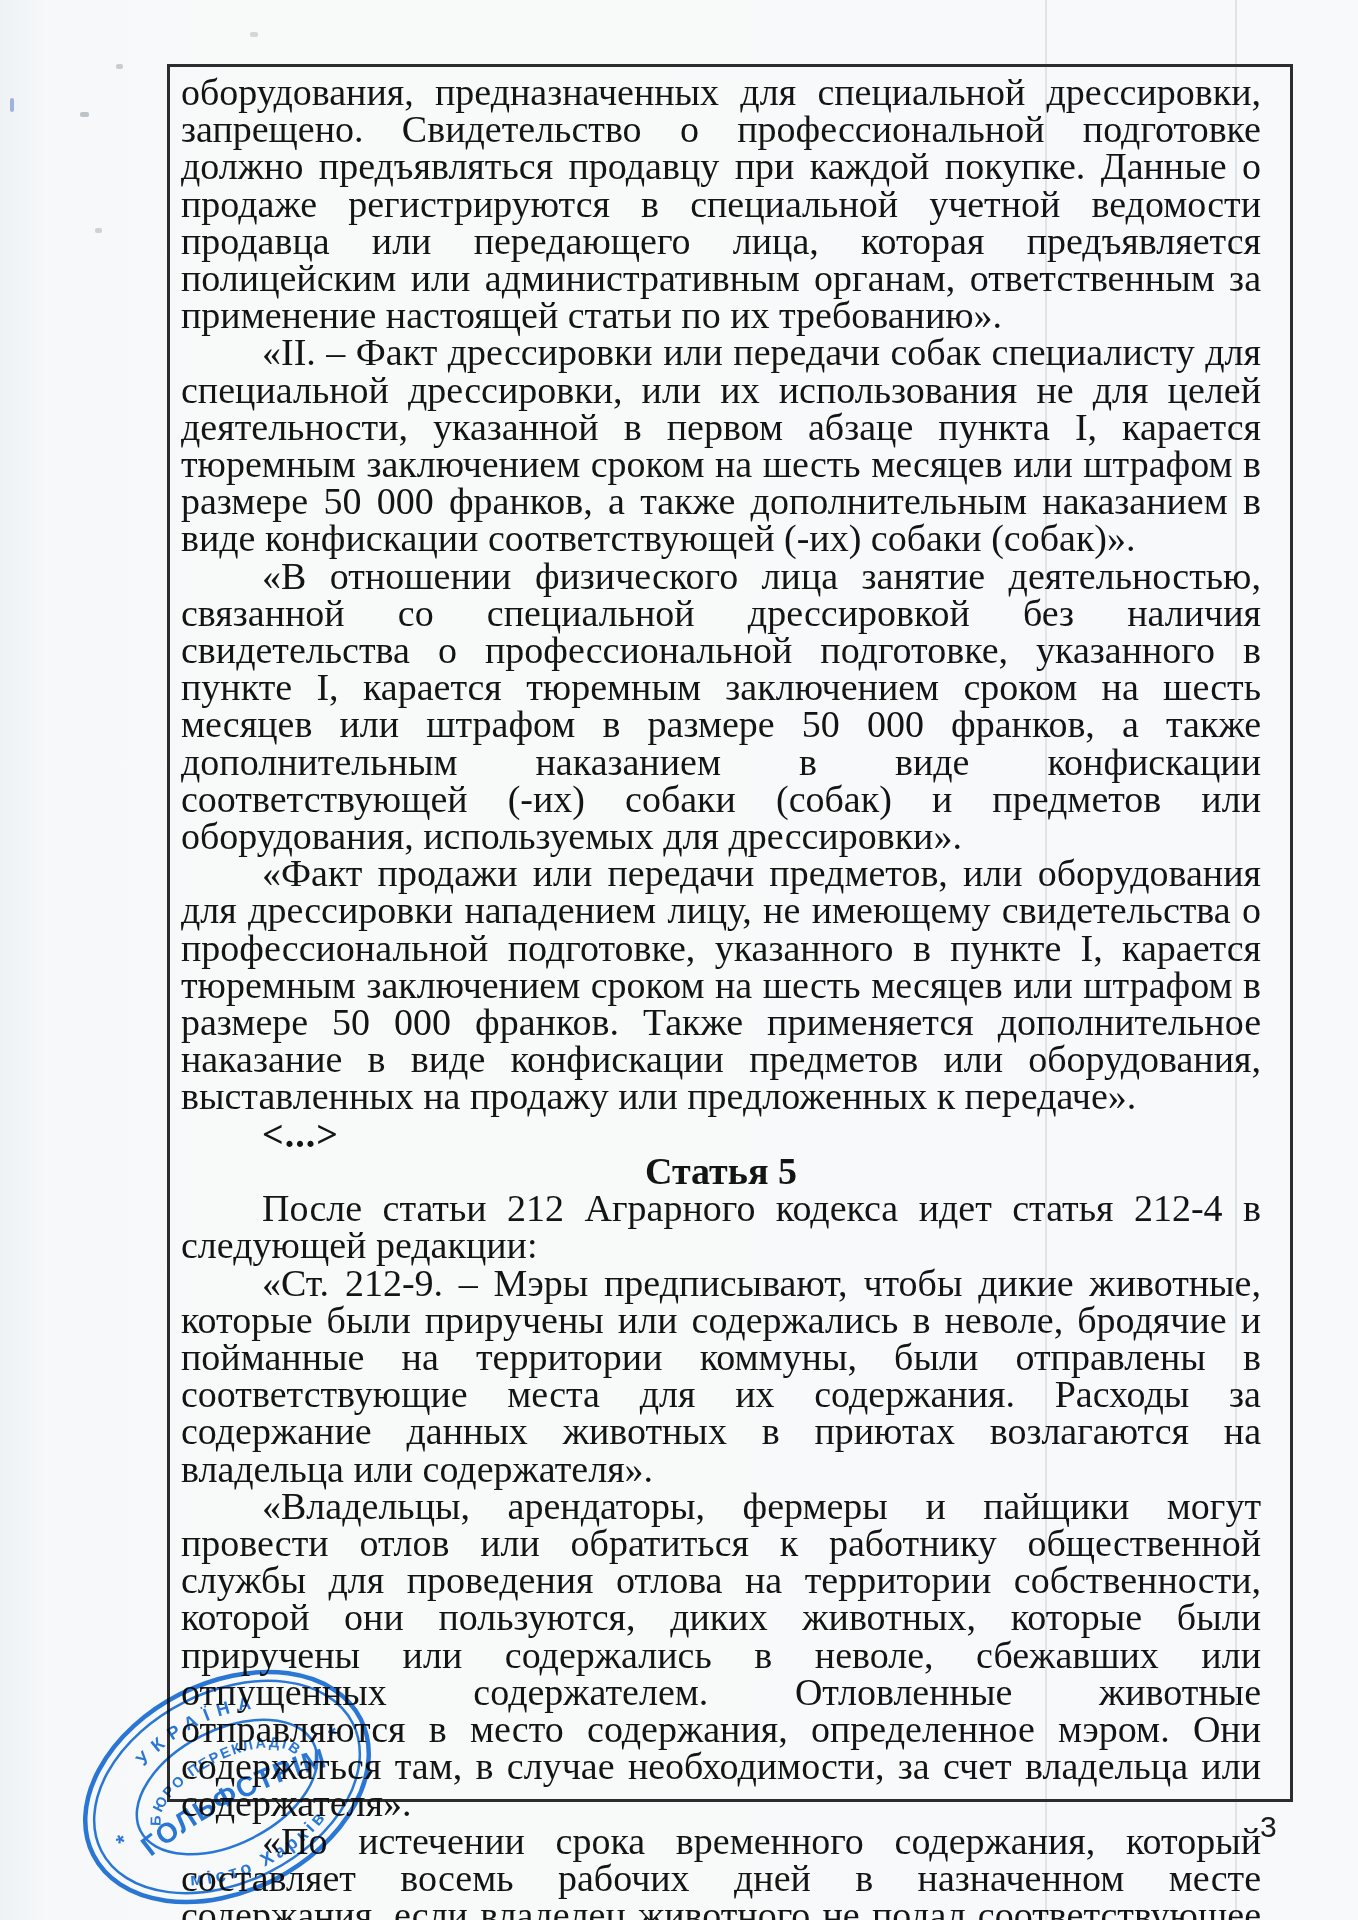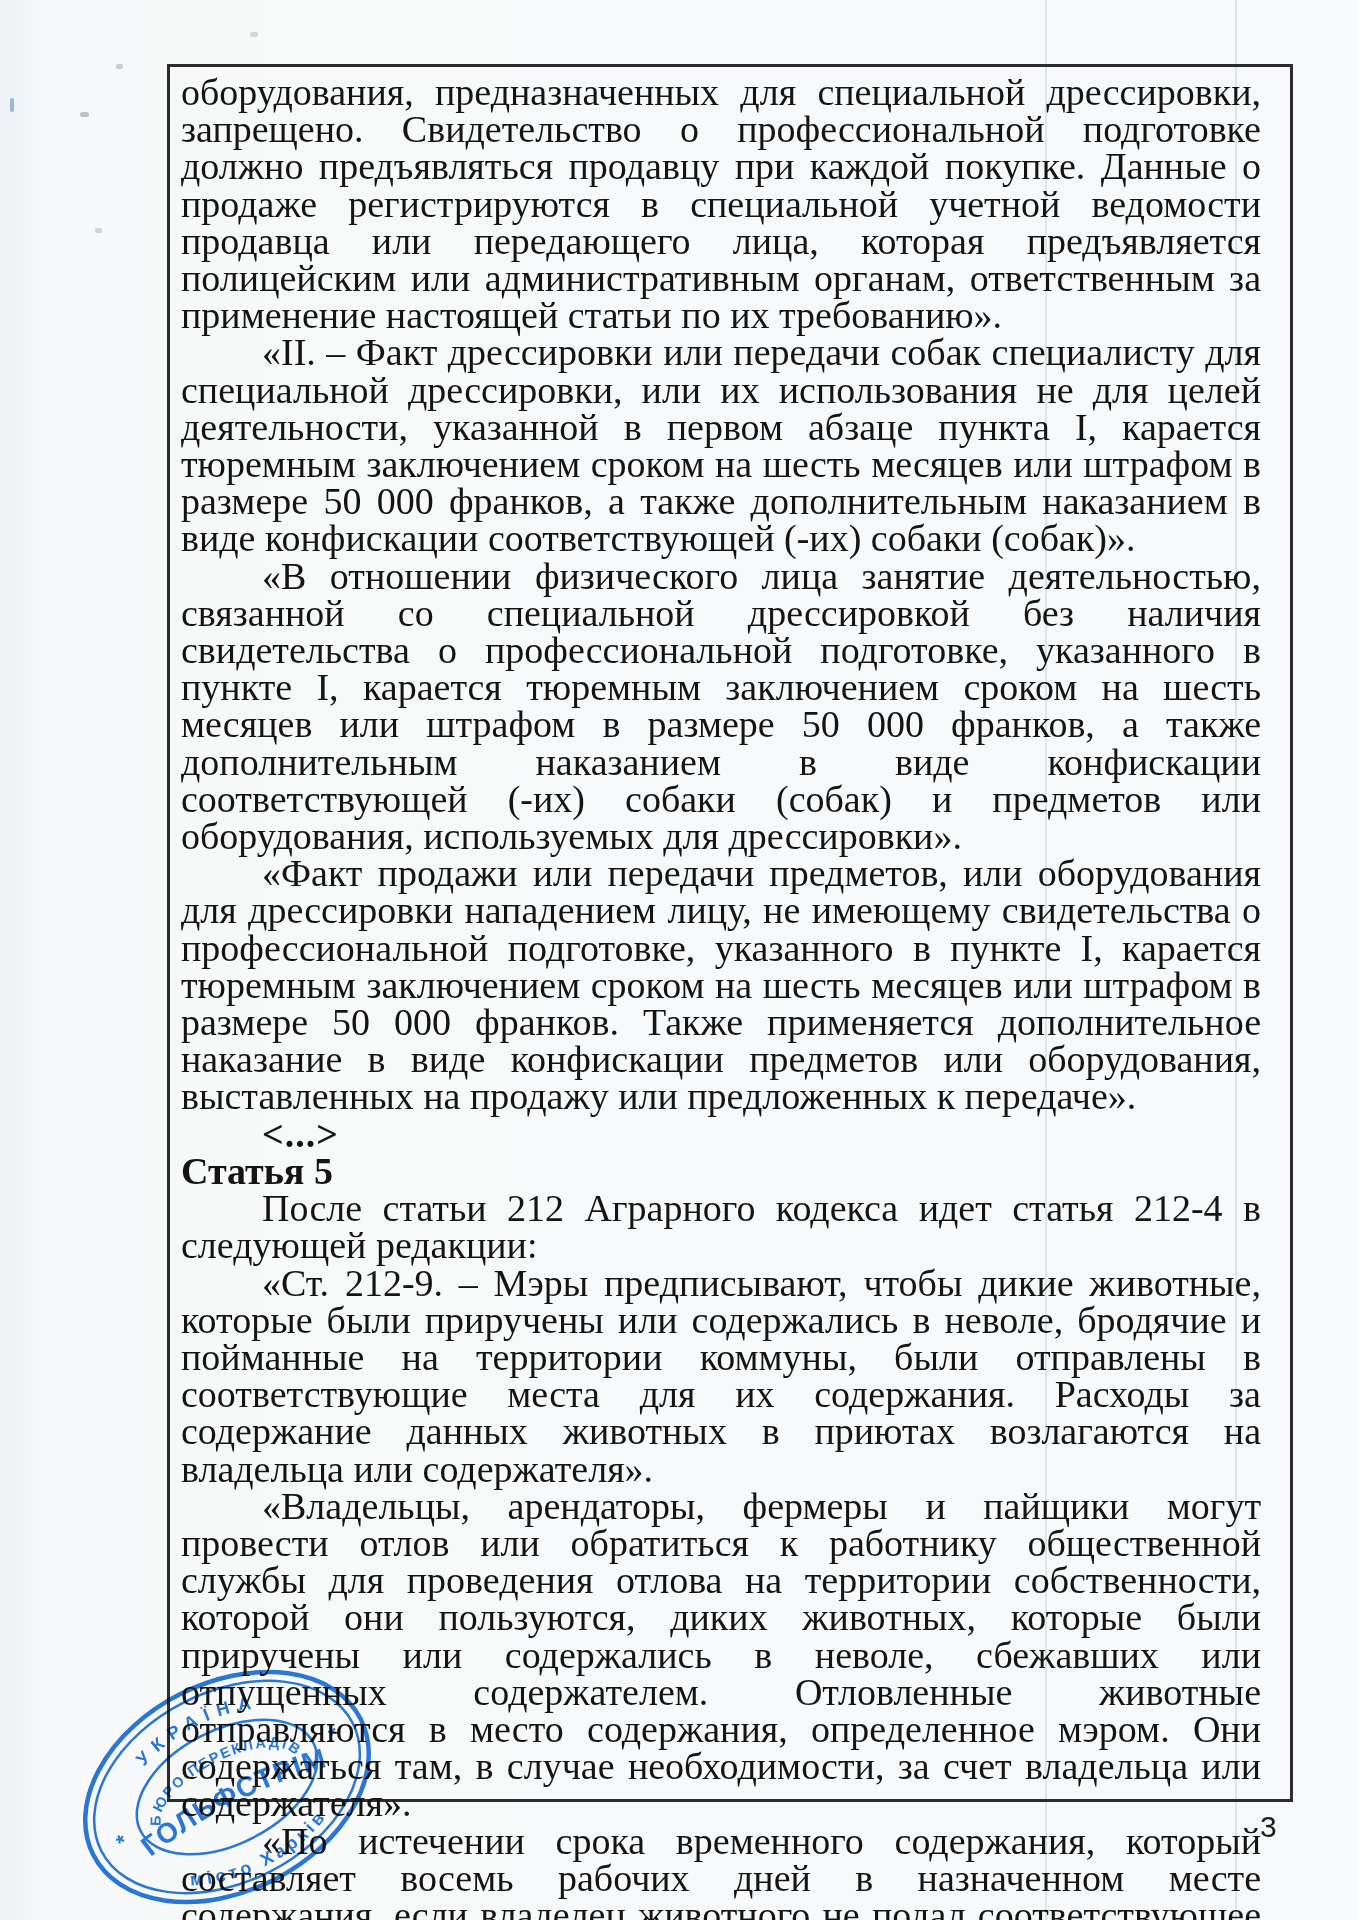--- a/index.html
+++ b/index.html
@@ -23,21 +23,21 @@
     position:absolute;left:167px;top:64px;width:1126px;height:1738px;
     border:3px solid #2d2d2f;box-sizing:border-box;z-index:1;
   }
   .textblock{
     position:absolute;left:181px;top:74px;width:1080px;z-index:2;
     color:#141414;font-size:38px;line-height:37.2px;text-align:justify;
   }
   .textblock p{margin:0;padding:0;}
   .textblock p.indent{text-indent:81px;}
   .ellipsis-line{text-indent:81px;font-weight:bold;letter-spacing:1px;}
-  .heading{text-align:left;font-weight:bold;}
+  .heading{text-align:center;font-weight:bold;}
 
   .page-number{
     position:absolute;left:1260px;top:1810px;z-index:2;
     font-family:"Liberation Sans", sans-serif;font-size:30px;color:#1b1b1b;
   }
 
   .stamp{
     position:absolute;left:57px;top:1662px;width:340px;height:250px;z-index:3;
     transform:rotate(-27deg);overflow:visible;
     mix-blend-mode:multiply;opacity:0.95;

